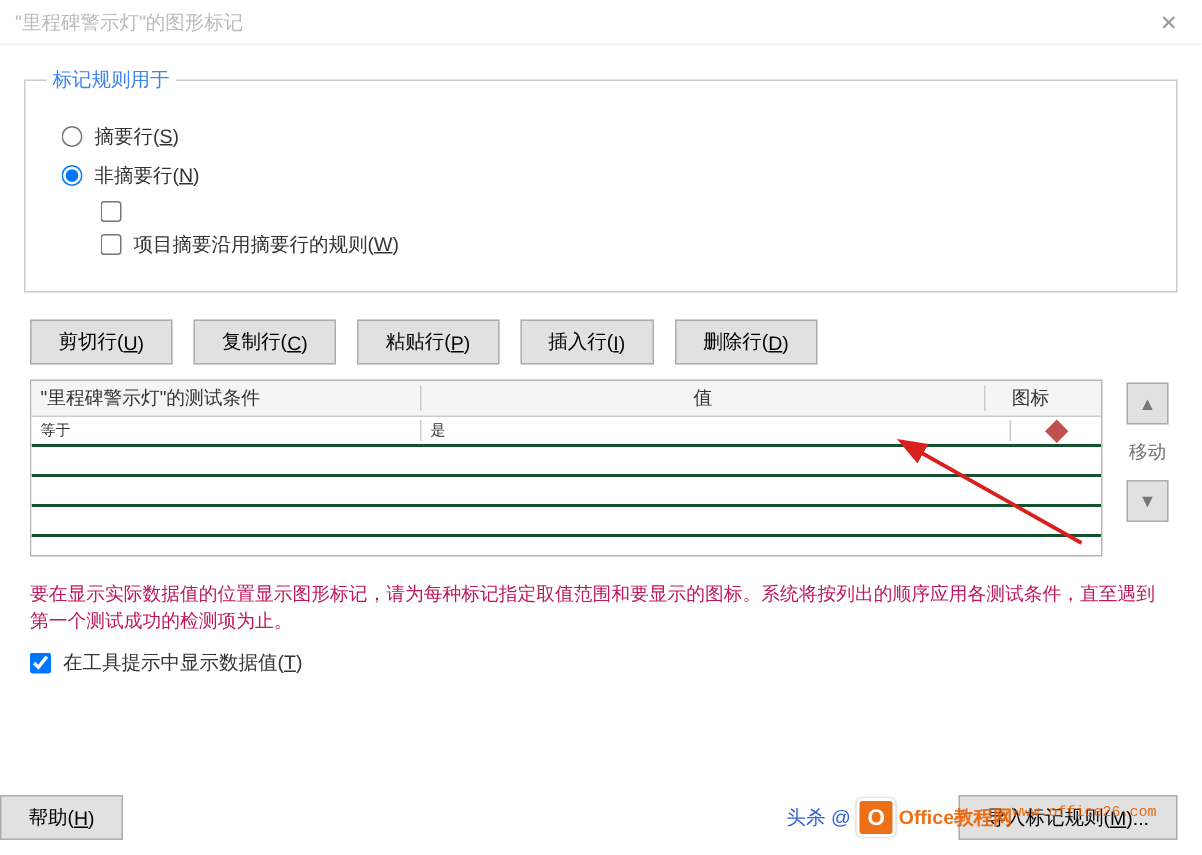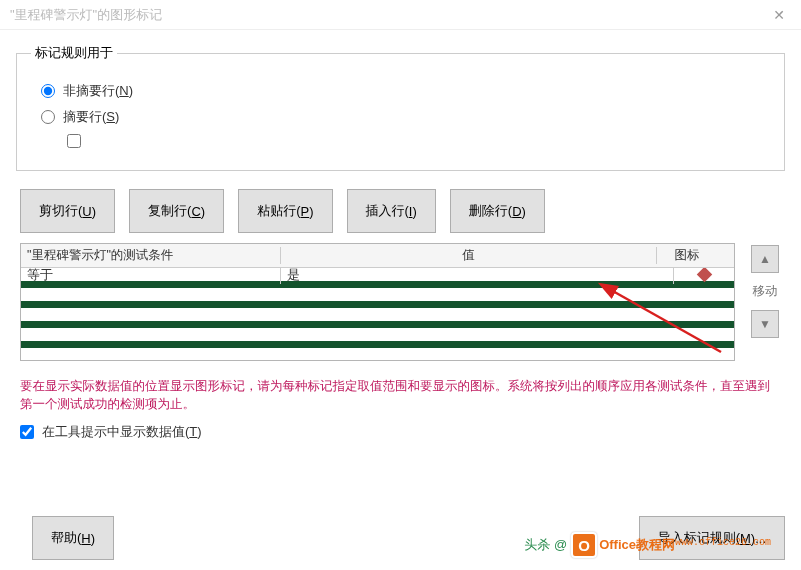--- a/index.html
+++ b/index.html
@@ -31,21 +31,21 @@
     .content {
       padding: 14px 16px 0 16px;
     }
     fieldset {
       border: 1px solid #ccc;
       padding: 12px 14px 16px 14px;
       margin-bottom: 18px;
     }
     legend {
       padding: 0 4px;
-      color: #000000;
+      color: #3b82f6;
     }
     .opt-row {
       margin: 8px 0 8px 10px;
       display: flex;
       align-items: center;
     }
     .sub-row {
       margin: 6px 0 6px 36px;
       display: flex;
       align-items: center;
@@ -55,21 +55,21 @@
       width: 14px;
       height: 14px;
     }
     .accel { text-decoration: underline; }
     .btn-row {
       display: flex;
       gap: 14px;
       margin: 0 0 10px 4px;
     }
     .btn {
-      height: 44px;
+      height: 30px;
       padding: 0 18px;
       border: 1px solid #adadad;
       background: #e1e1e1;
       font-size: 13px;
       cursor: pointer;
       display: inline-flex;
       align-items: center;
       justify-content: center;
     }
     .table-zone {
@@ -100,23 +100,23 @@
       height: 92px;
       overflow-y: scroll;
       background: #fff;
     }
     .grid-body::-webkit-scrollbar { width: 17px; }
     .grid-body::-webkit-scrollbar-track { background: #f0f0f0; }
     .grid-body::-webkit-scrollbar-thumb { background: #c8c8c8; }
     .grid-row {
       display: flex;
       height: 20px;
-      border-bottom: 7px solid #14532d;
-      align-items: center;
-      font-size: 13px;
+      border-bottom: 2px solid #14532d;
+      align-items: center;
+      font-size: 10px;
     }
     .diamond {
       width: 11px; height: 11px;
       background: #c0504d;
       transform: rotate(45deg);
       margin: 0 auto;
     }
     .move-panel {
       display: flex;
       flex-direction: column;
@@ -142,21 +142,21 @@
       line-height: 1.45;
       font-size: 12.5px;
     }
     .check-row {
       margin: 0 0 0 4px;
       display:flex; align-items:center;
     }
     .footer {
       position: absolute;
       bottom: 10px;
-      left: 32px;
+      left: 0;
       right: 16px;
       display: flex;
       justify-content: space-between;
       align-items: center;
       margin-top: 24px;
     }
     .footer-right { display:flex; gap:10px; align-items:center; }
     .watermark {
       position: absolute;
       right: 30px;
@@ -166,21 +166,21 @@
       font-size:13px;
       pointer-events:none;
       opacity:0.9;
     }
     .wm-ico {
       width:26px;height:26px;background:#eb6100;border-radius:4px;
       display:flex;align-items:center;justify-content:center;
       color:#fff;font-weight:bold;font-size:15px;border:2px solid #fff;
       box-shadow:0 0 2px rgba(0,0,0,.3);
     }
-    .wm-txt1 { color:#15803d; }
+    .wm-txt1 { color:#1d4ed8; }
     .wm-txt2 { color:#eb6100; margin-left:-2px; }
     .arrow-svg {
       position:absolute;
       left: 490px;
       top: 8px;
       width: 220px;
       height: 108px;
       pointer-events:none;
     }
   </style>
@@ -189,29 +189,33 @@
 
 <div class="titlebar">
   <span>"里程碑警示灯"的图形标记</span>
   <span class="close">✕</span>
 </div>
 
 <div class="content">
   <fieldset>
     <legend>标记规则用于</legend>
     <div class="opt-row">
+      <input type="radio" name="rg" style="">
+      <label><span>摘要行(</span><span class="accel">S</span><span>)</span></label>
+    </div>
+    <div class="opt-row">
       <input type="radio" name="rg" checked="" style="">
       <label><span>非摘要行(</span><span class="accel">N</span><span>)</span></label>
     </div>
-    <div class="opt-row">
-      <input type="radio" name="rg" style="">
-      <label><span>摘要行(</span><span class="accel">S</span><span>)</span></label>
-    </div>
     <div class="sub-row">
       <input type="checkbox" style="">
+    </div>
+    <div class="sub-row">
+      <input type="checkbox" style="">
+      <label><span>项目摘要沿用摘要行的规则(</span><span class="accel">W</span><span>)</span></label>
     </div>
   </fieldset>
 
   <div class="btn-row">
     <button class="btn">
         <span>剪切行(</span>
         <span class="accel">U</span>
         <span>)</span>
       </button>
     <button class="btn">

